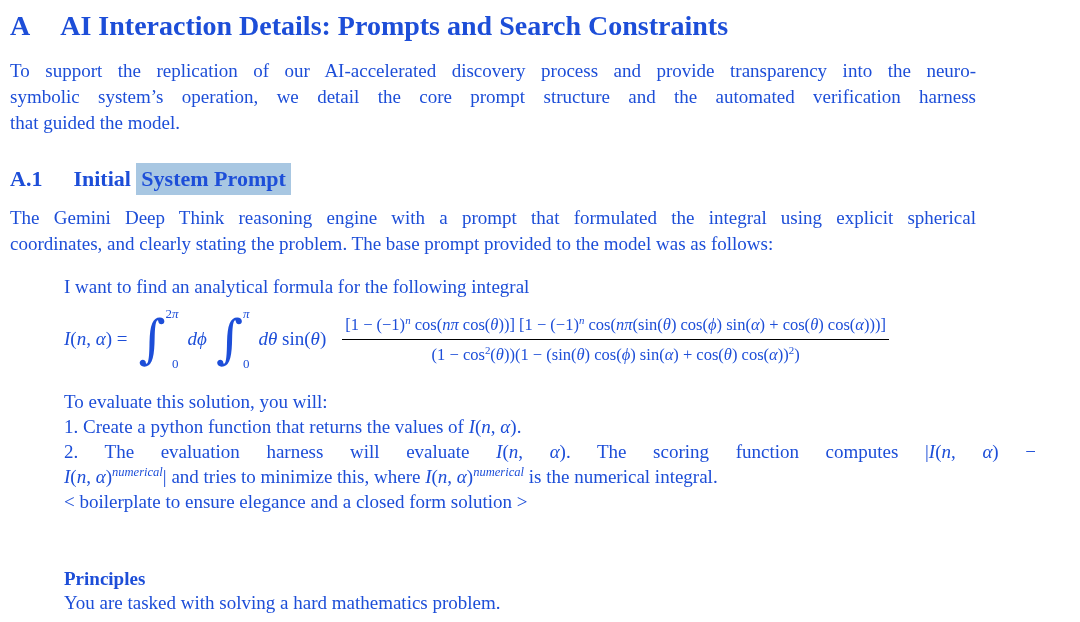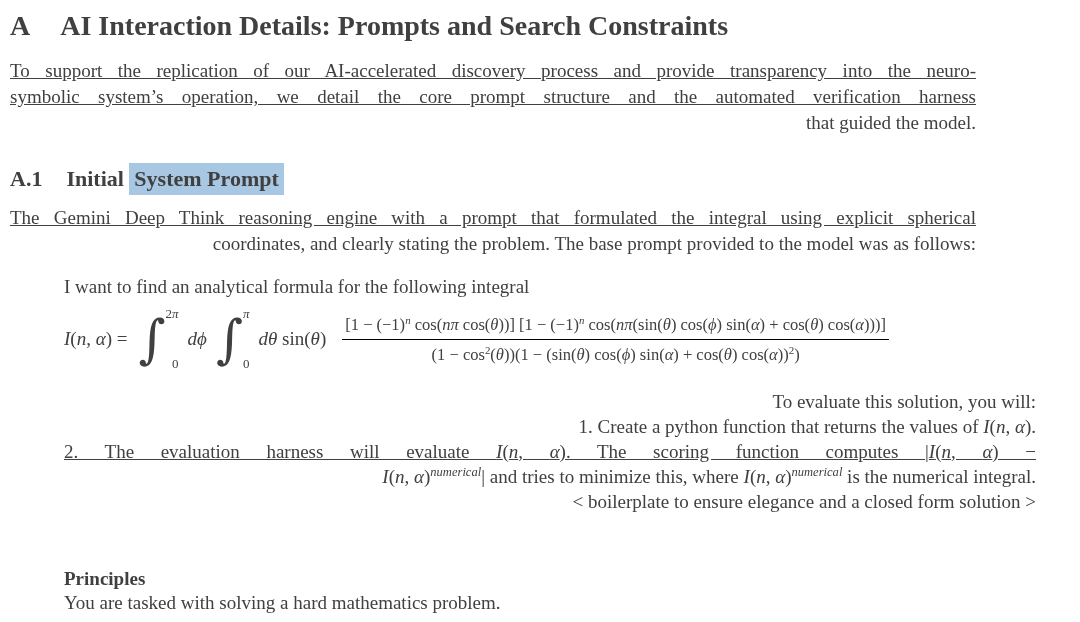--- a/index.html
+++ b/index.html
@@ -1,31 +1,31 @@
 <!DOCTYPE html>
 <html><head>
 <meta charset="utf-8">
 <style>
   html,body{margin:0;padding:0;background:#ffffff;}
   .page{
-    position:relative;width:1080px;height:622px;background:#ffffff;color:#404040;
+    position:relative;width:1080px;height:622px;background:#ffffff;color:#1d4ed8;
     font-family:"Liberation Serif","DejaVu Serif",serif;font-size:19px;overflow:hidden;
   }
   .abs{position:absolute;}
   
   .h1{top:10px;left:10px;font-size:28px;font-weight:bold;white-space:nowrap;}
   .h1 .secnum{margin-right:30px;}
   
   .para{line-height:26px;}
-  .tline{white-space:normal;text-align:right;}
-  .tline.stretch{text-align:justify;text-align-last:justify;text-decoration:underline;}
+  .tline{white-space:normal;}
+  .tline.stretch{text-align:justify;text-align-last:justify;}
   .intro{top:58px;left:10px;width:966px;}
   
   .h2{top:163px;left:10px;font-size:22px;font-weight:bold;white-space:nowrap;line-height:32px;}
-  .h2 .secnum{margin-right:24px;}
+  .h2 .secnum{margin-right:31px;}
   .hl{background:#a8c7e2;padding:3px 5px 4px 5px;}
   .secbody{top:205px;left:10px;width:966px;}
   
   .quoteline{top:276px;left:64px;}
   .formula{top:296px;left:64px;display:flex;align-items:center;white-space:nowrap;height:86px;}
   .flhs{margin-right:8px;}
   .int{display:inline-flex;align-items:center;margin:0 3px;}
   .glyph{font-size:52px;line-height:74px;font-family:"DejaVu Serif",serif;}
   .lims{display:inline-flex;flex-direction:column;justify-content:space-between;height:64px;font-size:13px;line-height:14px;margin-left:0px;text-align:right;}
   .lims .lo{margin-left:-9px;}

